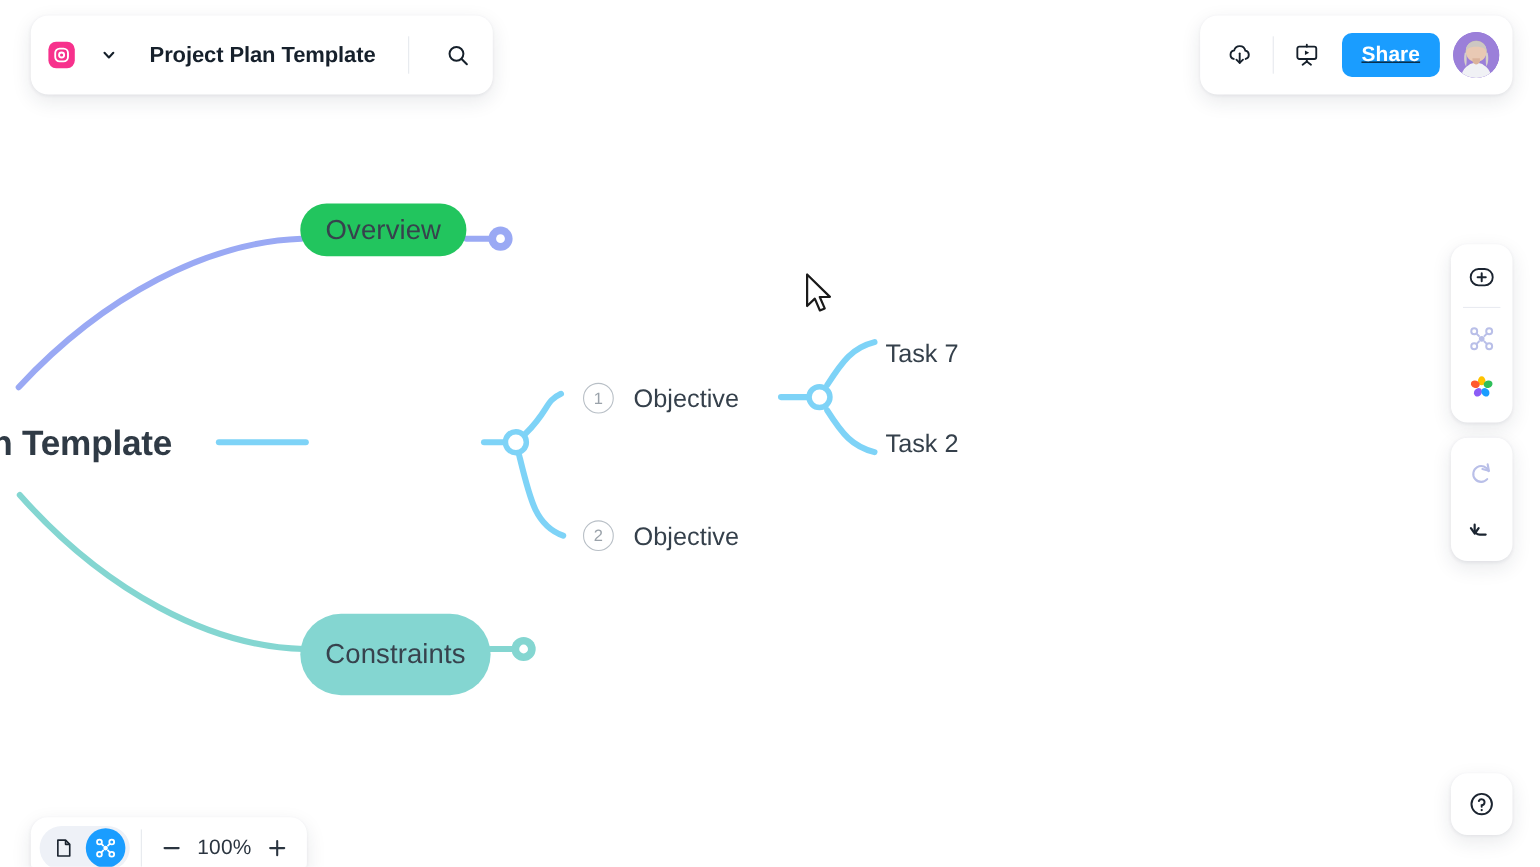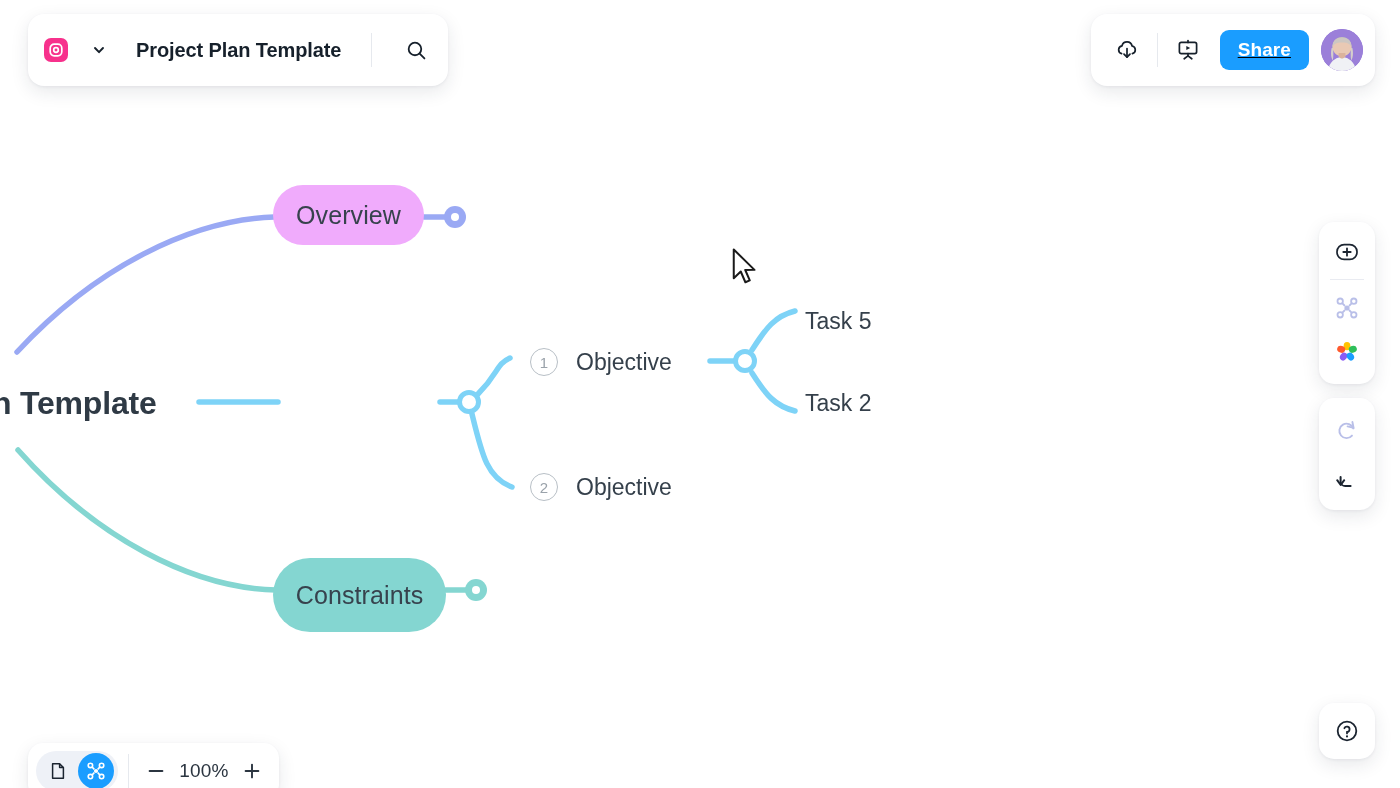--- a/index.html
+++ b/index.html
@@ -288,21 +288,21 @@
 
       <path d="M710 361 L 734 361" fill="none" stroke="#7ed3f7" stroke-width="5.5" stroke-linecap="round"></path>
 
       <path d="M752 350 C 766 328, 775 316, 795 311" fill="none" stroke="#7ed3f7" stroke-width="5.5" stroke-linecap="round"></path>
 
       <path d="M752 373 C 766 395, 775 406, 795 411" fill="none" stroke="#7ed3f7" stroke-width="5.5" stroke-linecap="round"></path>
     </svg>
 
     <div class="root-label" style="left:-8px; top:385px;">n Template</div>
 
-    <div class="node-pill" style="left:273px; top:185px; width:151px; height:60px; background:#f0abfc;">
+    <div class="node-pill" style="left:273px; top:185px; width:151px; height:48px; background:#22c55e;">
       <span>Overview</span>
     </div>
     <div class="endpoint ring" style="left:444px; top:206px; background:#9aa9f4;">
       <span class="inner" style="background:#ffffff;"></span>
     </div>
 
     <div class="endpoint hollow" style="left:457px; top:390px; border:5.5px solid #7ed3f7;"></div>
 
     <div class="node-pill" style="left:273px; top:558px; width:173px; height:74px; background:#84d6d1;">
       <span>Constraints</span>
@@ -312,21 +312,21 @@
     </div>
 
     <div class="num-badge" style="left:530px; top:348px;">1</div>
     <div class="leaf-label" style="left:576px; top:349px;">Objective</div>
 
     <div class="num-badge" style="left:530px; top:473px;">2</div>
     <div class="leaf-label" style="left:576px; top:474px;">Objective</div>
 
     <div class="endpoint hollow" style="left:733px; top:349px; border:5.5px solid #7ed3f7;"></div>
 
-    <div class="leaf-label" style="left:805px; top:308px;">Task 5</div>
+    <div class="leaf-label" style="left:805px; top:308px;">Task 7</div>
     <div class="leaf-label" style="left:805px; top:390px;">Task 2</div>
 
     <svg id="cursor" viewBox="0 0 24 32">
       <path d="M3 2 L3 25 L8.6 19.6 L12.3 28.2 L15.8 26.7 L12.2 18.4 L19.6 18.3 Z" fill="#ffffff" stroke="#1a1a1a" stroke-width="1.6" stroke-linejoin="round"></path>
     </svg>
   </div>
 
   <div class="panel" id="titlebar">
     <div id="app-logo">
       <svg width="16" height="16" viewBox="0 0 16 16">

